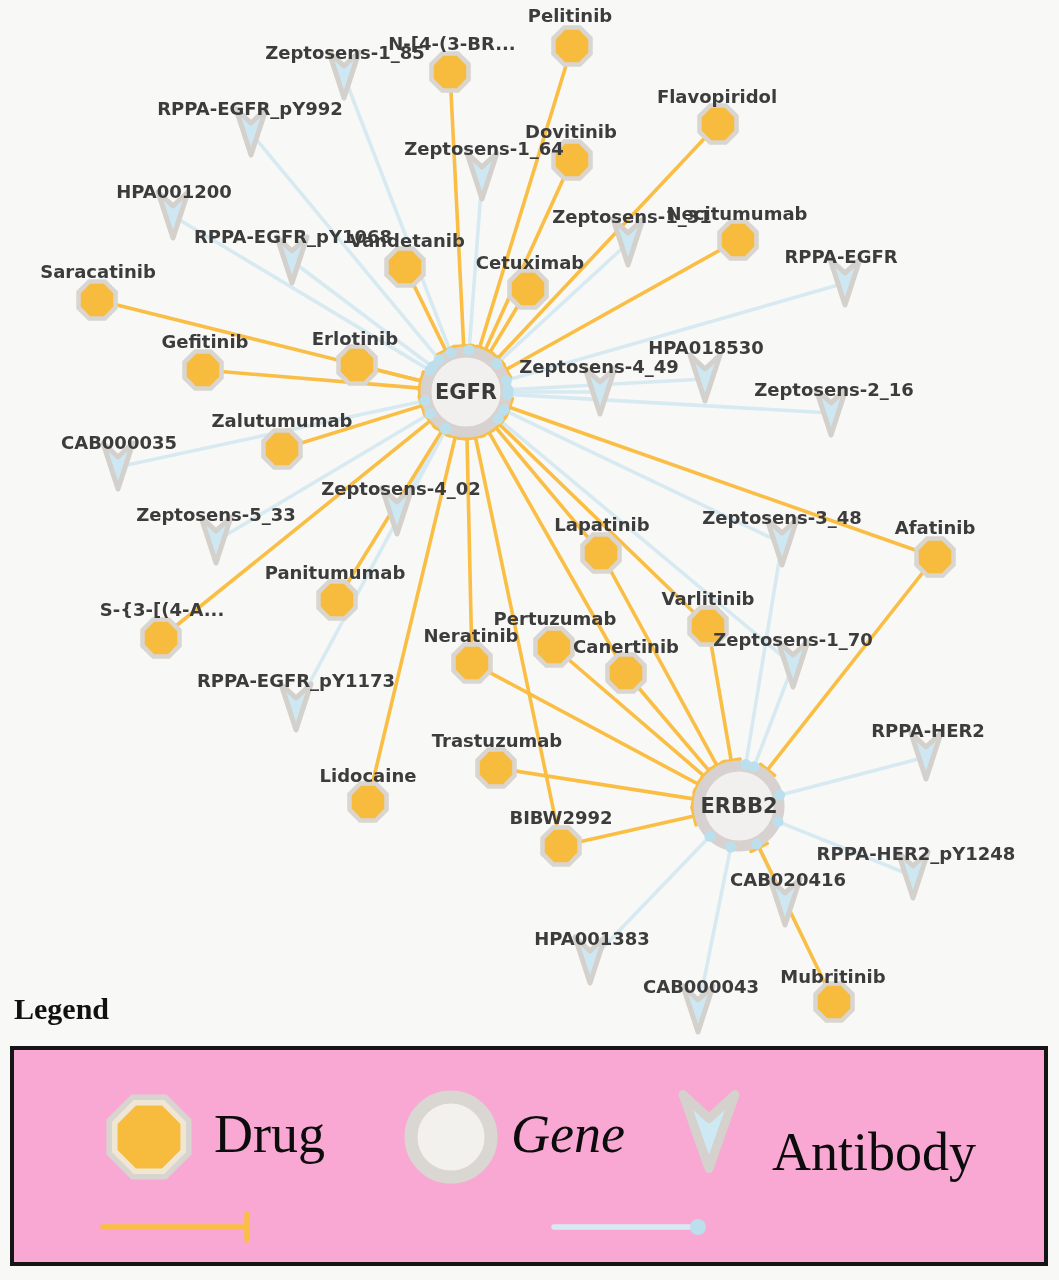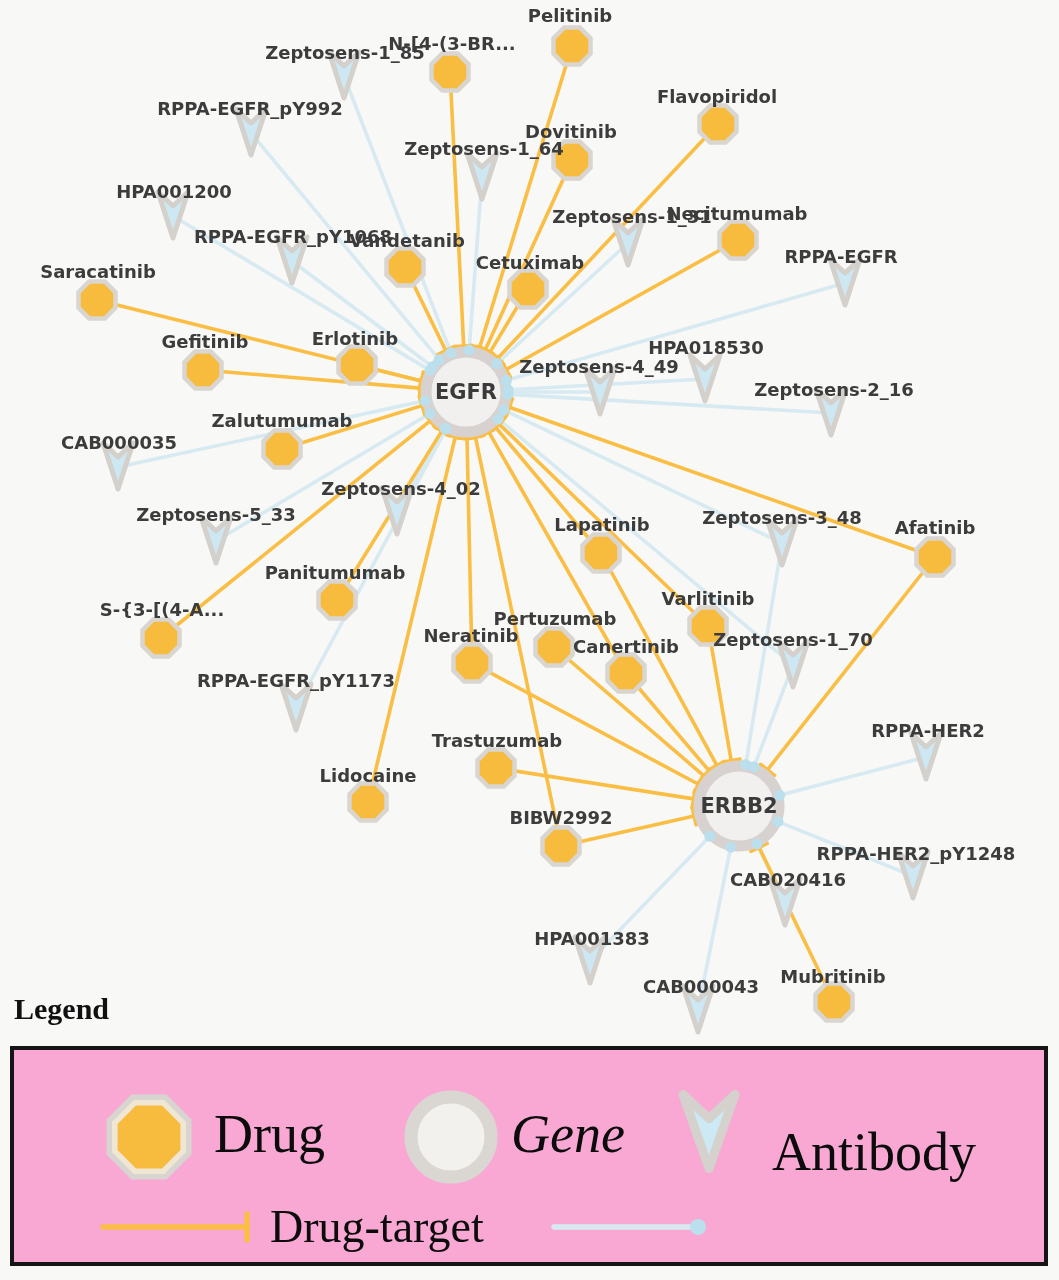--- a/index.html
+++ b/index.html
@@ -268,20 +268,19 @@
 
   <svg class="abs" style="left:650px;top:33px;" width="90" height="95" viewBox="-45 -47.5 90 95">
     <path d="M -26 -36 L 0 38 L 26 -36 L 0 -12 Z" fill="#cde9f3" stroke="#d5d1cd" stroke-width="9" stroke-linejoin="round"></path>
   </svg>
   <div class="abs leg-node-label" style="left:758px;top:42px;margin-top:30px;">Antibody</div>
 
   <svg class="abs" style="left:85px;top:159px;" width="170" height="36" viewBox="0 0 170 36">
     <line x1="4" y1="18" x2="148" y2="18" stroke="#FABE45" stroke-width="5.5" stroke-linecap="round"></line>
     <line x1="148" y1="5" x2="148" y2="31" stroke="#FABE45" stroke-width="5.5" stroke-linecap="round"></line>
   </svg>
-  <div class="abs leg-edge-label" style="left:256px;top:151px;">Drug-target</div>
 
   <svg class="abs" style="left:536px;top:159px;" width="170" height="36" viewBox="0 0 170 36">
     <line x1="4" y1="18" x2="146" y2="18" stroke="#D7EAF2" stroke-width="5.5" stroke-linecap="round"></line>
     <circle cx="148" cy="18" r="8" fill="#BBDFEC"></circle>
   </svg>
 
 </div>
 
 </body></html>

